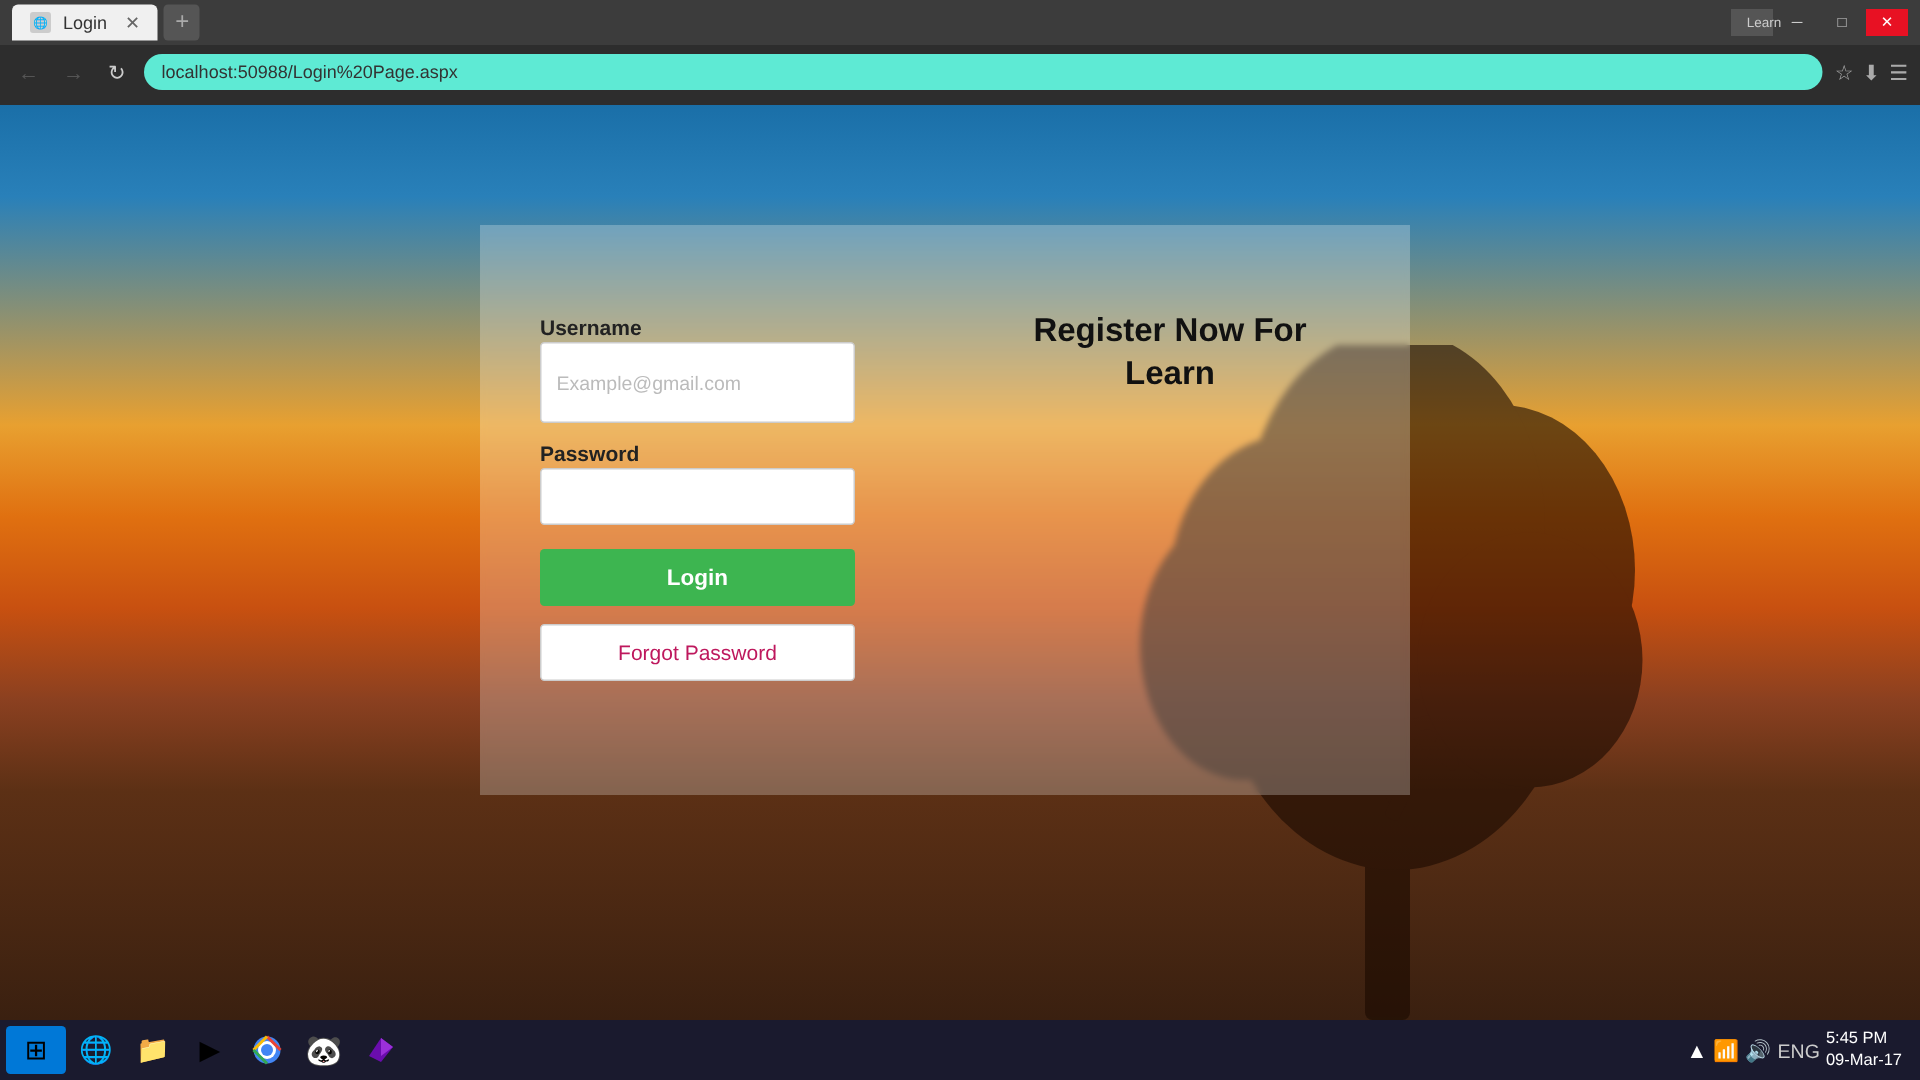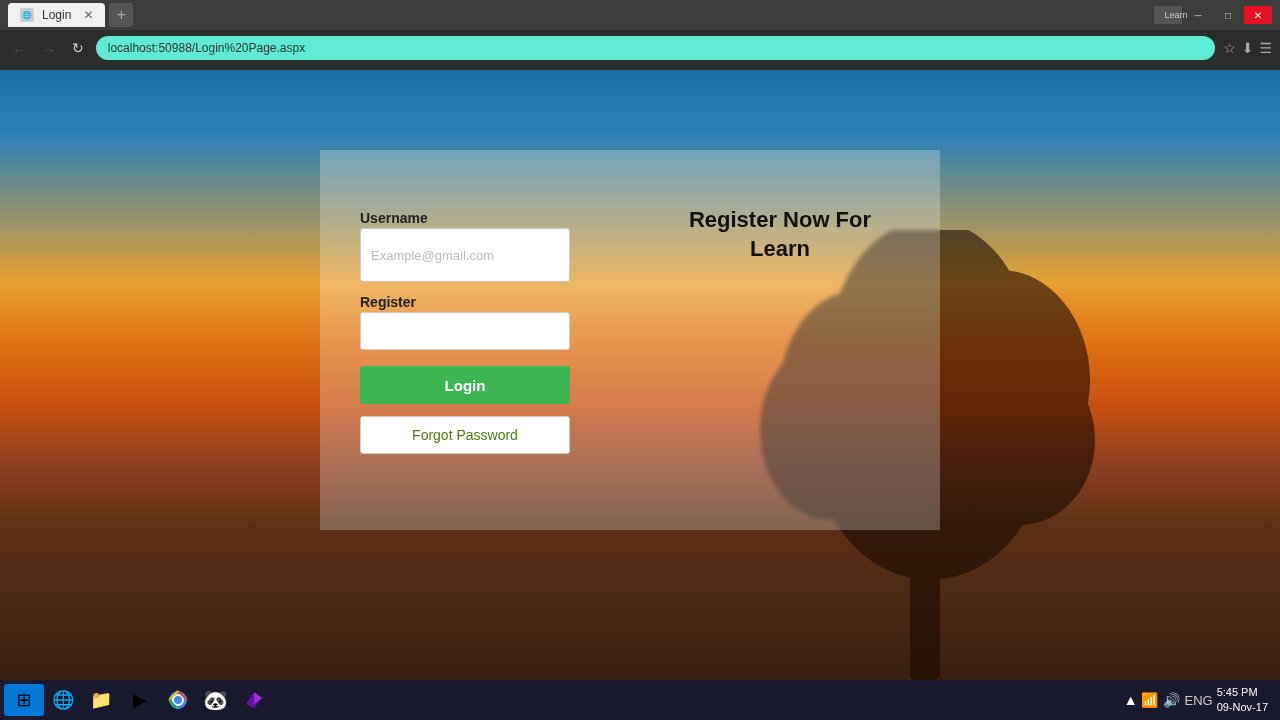--- a/index.html
+++ b/index.html
@@ -200,21 +200,21 @@
       font-size: 15px;
       font-weight: bold;
       cursor: pointer;
       margin-top: 4px;
     }
 
     .forgot-btn {
       width: 210px;
       height: 38px;
       background: white;
-      color: #4d7c0f;
+      color: #be185d;
       border: 1px solid #ccc;
       border-radius: 3px;
       font-size: 14px;
       cursor: pointer;
     }
 
     .login-right {
       flex: 1;
       display: flex;
       align-items: flex-start;
@@ -347,21 +347,21 @@
     </g>
   </svg>
 
   <div class="login-panel">
     <div class="login-left">
       <div>
         <div class="field-label">Username</div>
         <input class="text-input" type="text" placeholder="Example@gmail.com" style="">
       </div>
       <div>
-        <div class="field-label">Register</div>
+        <div class="field-label">Password</div>
         <input class="password-input" type="password" style="">
       </div>
       <button class="login-btn">Login</button>
       <button class="forgot-btn">Forgot Password</button>
     </div>
     <div class="login-right">
       <div class="register-text">
         <span>Register Now For</span><br>
         <span>Learn</span>
       </div>
@@ -394,16 +394,16 @@
 
   <div class="taskbar-right">
     <div class="tray-icons">
       <span>▲</span>
       <span>📶</span>
       <span>🔊</span>
       <span style="font-size:13px; color:#ccc;">ENG</span>
     </div>
     <div class="clock">
       <div>5:45 PM</div>
-      <div>09-Nov-17</div>
+      <div>09-Mar-17</div>
     </div>
   </div>
 </div>
 
 </body></html>

